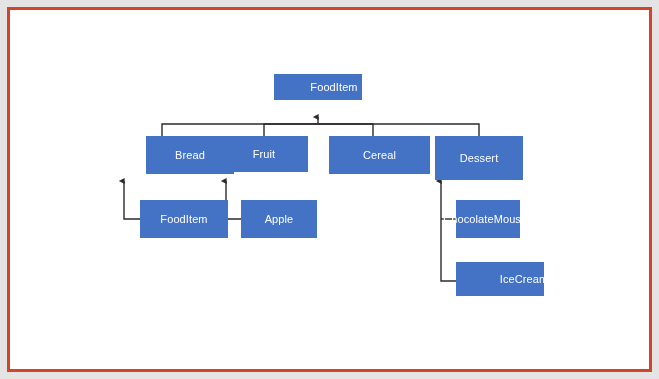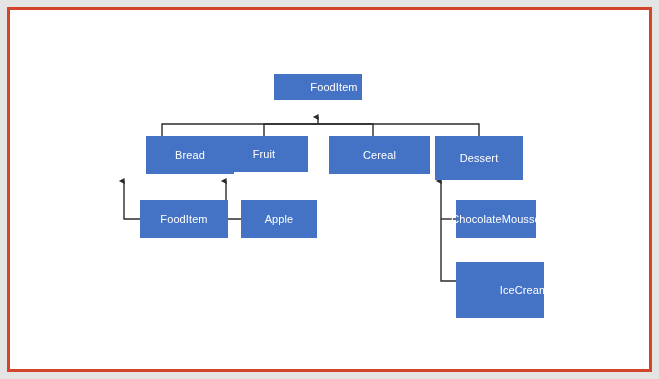--- a/index.html
+++ b/index.html
@@ -125,21 +125,21 @@
   </div>
 
   <div class="node" style="left:140px; top:200px; width:88px; height:38px;">
     <span class="node-label">FoodItem</span>
   </div>
 
   <div class="node" style="left:241px; top:200px; width:76px; height:38px;">
     <span class="node-label">Apple</span>
   </div>
 
-  <div class="node" style="left:456px; top:200px; width:80px; height:38px;">
+  <div class="node" style="left:456px; top:200px; width:64px; height:38px;">
     <span class="node-label">ChocolateMousse</span>
   </div>
 
-  <div class="node" style="left:456px; top:262px; width:88px; height:56px;padding-left:48px;">
+  <div class="node" style="left:456px; top:262px; width:88px; height:34px;padding-left:48px;">
     <span class="node-label">IceCream</span>
   </div>
 
 </div>
 
 </body></html>

